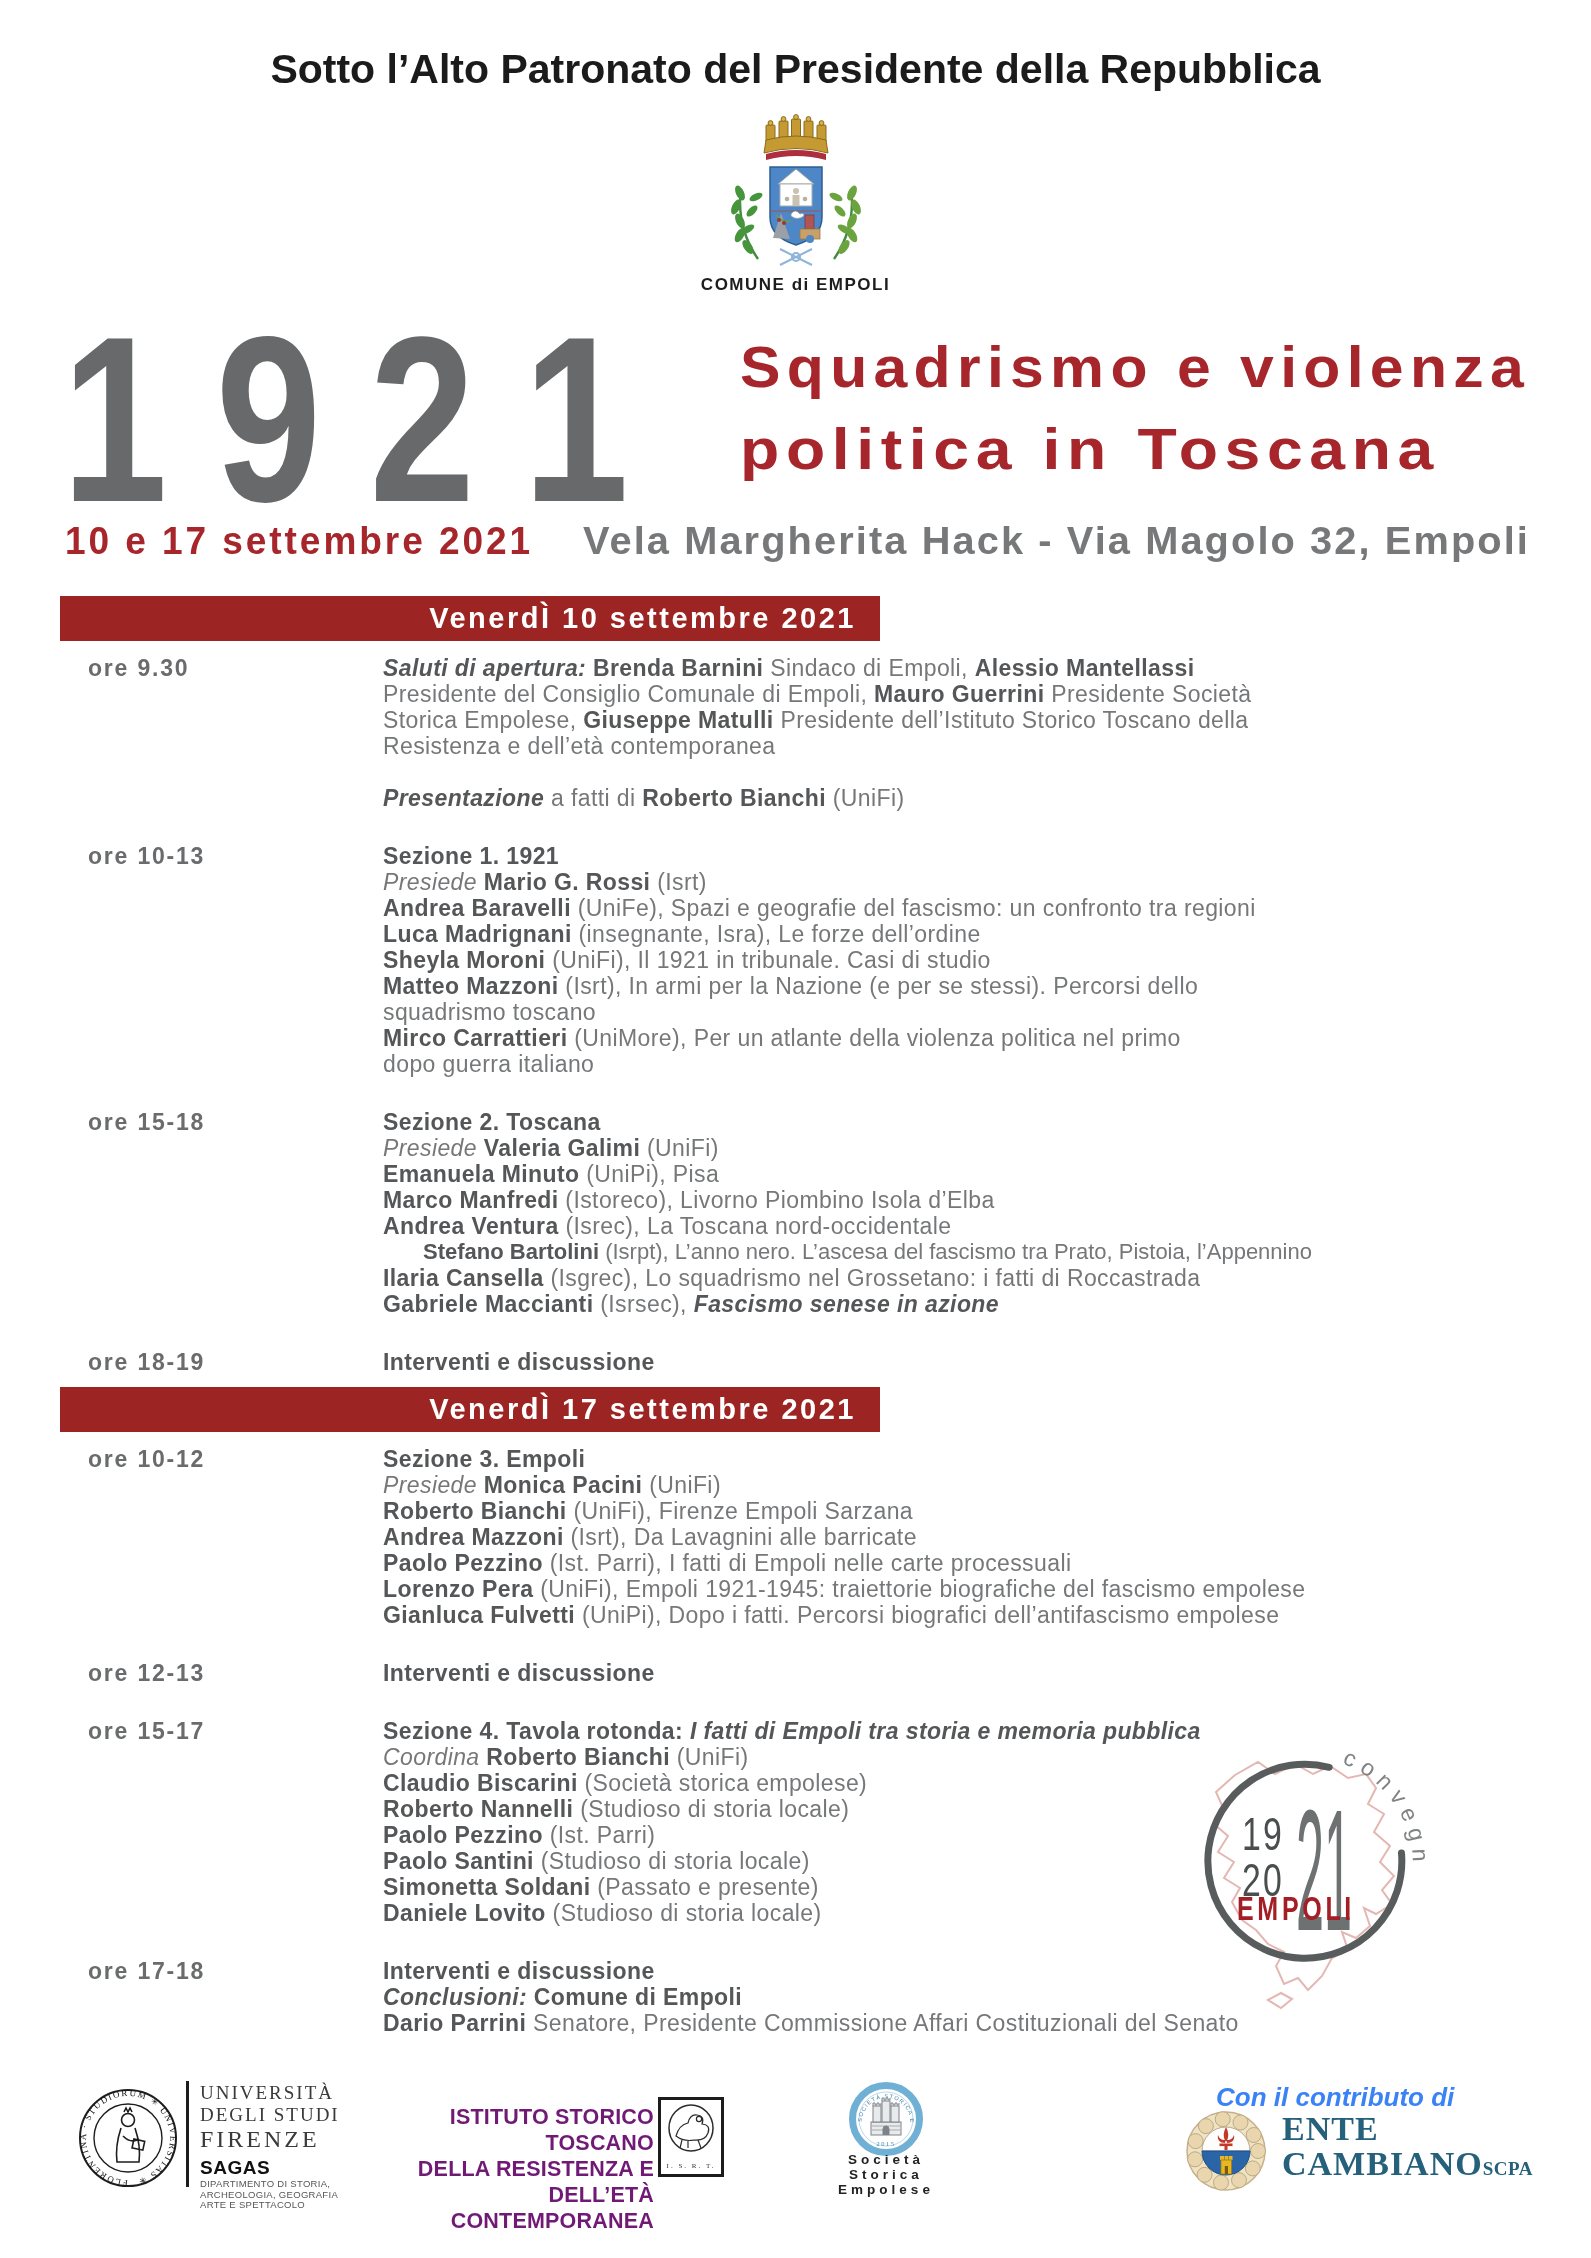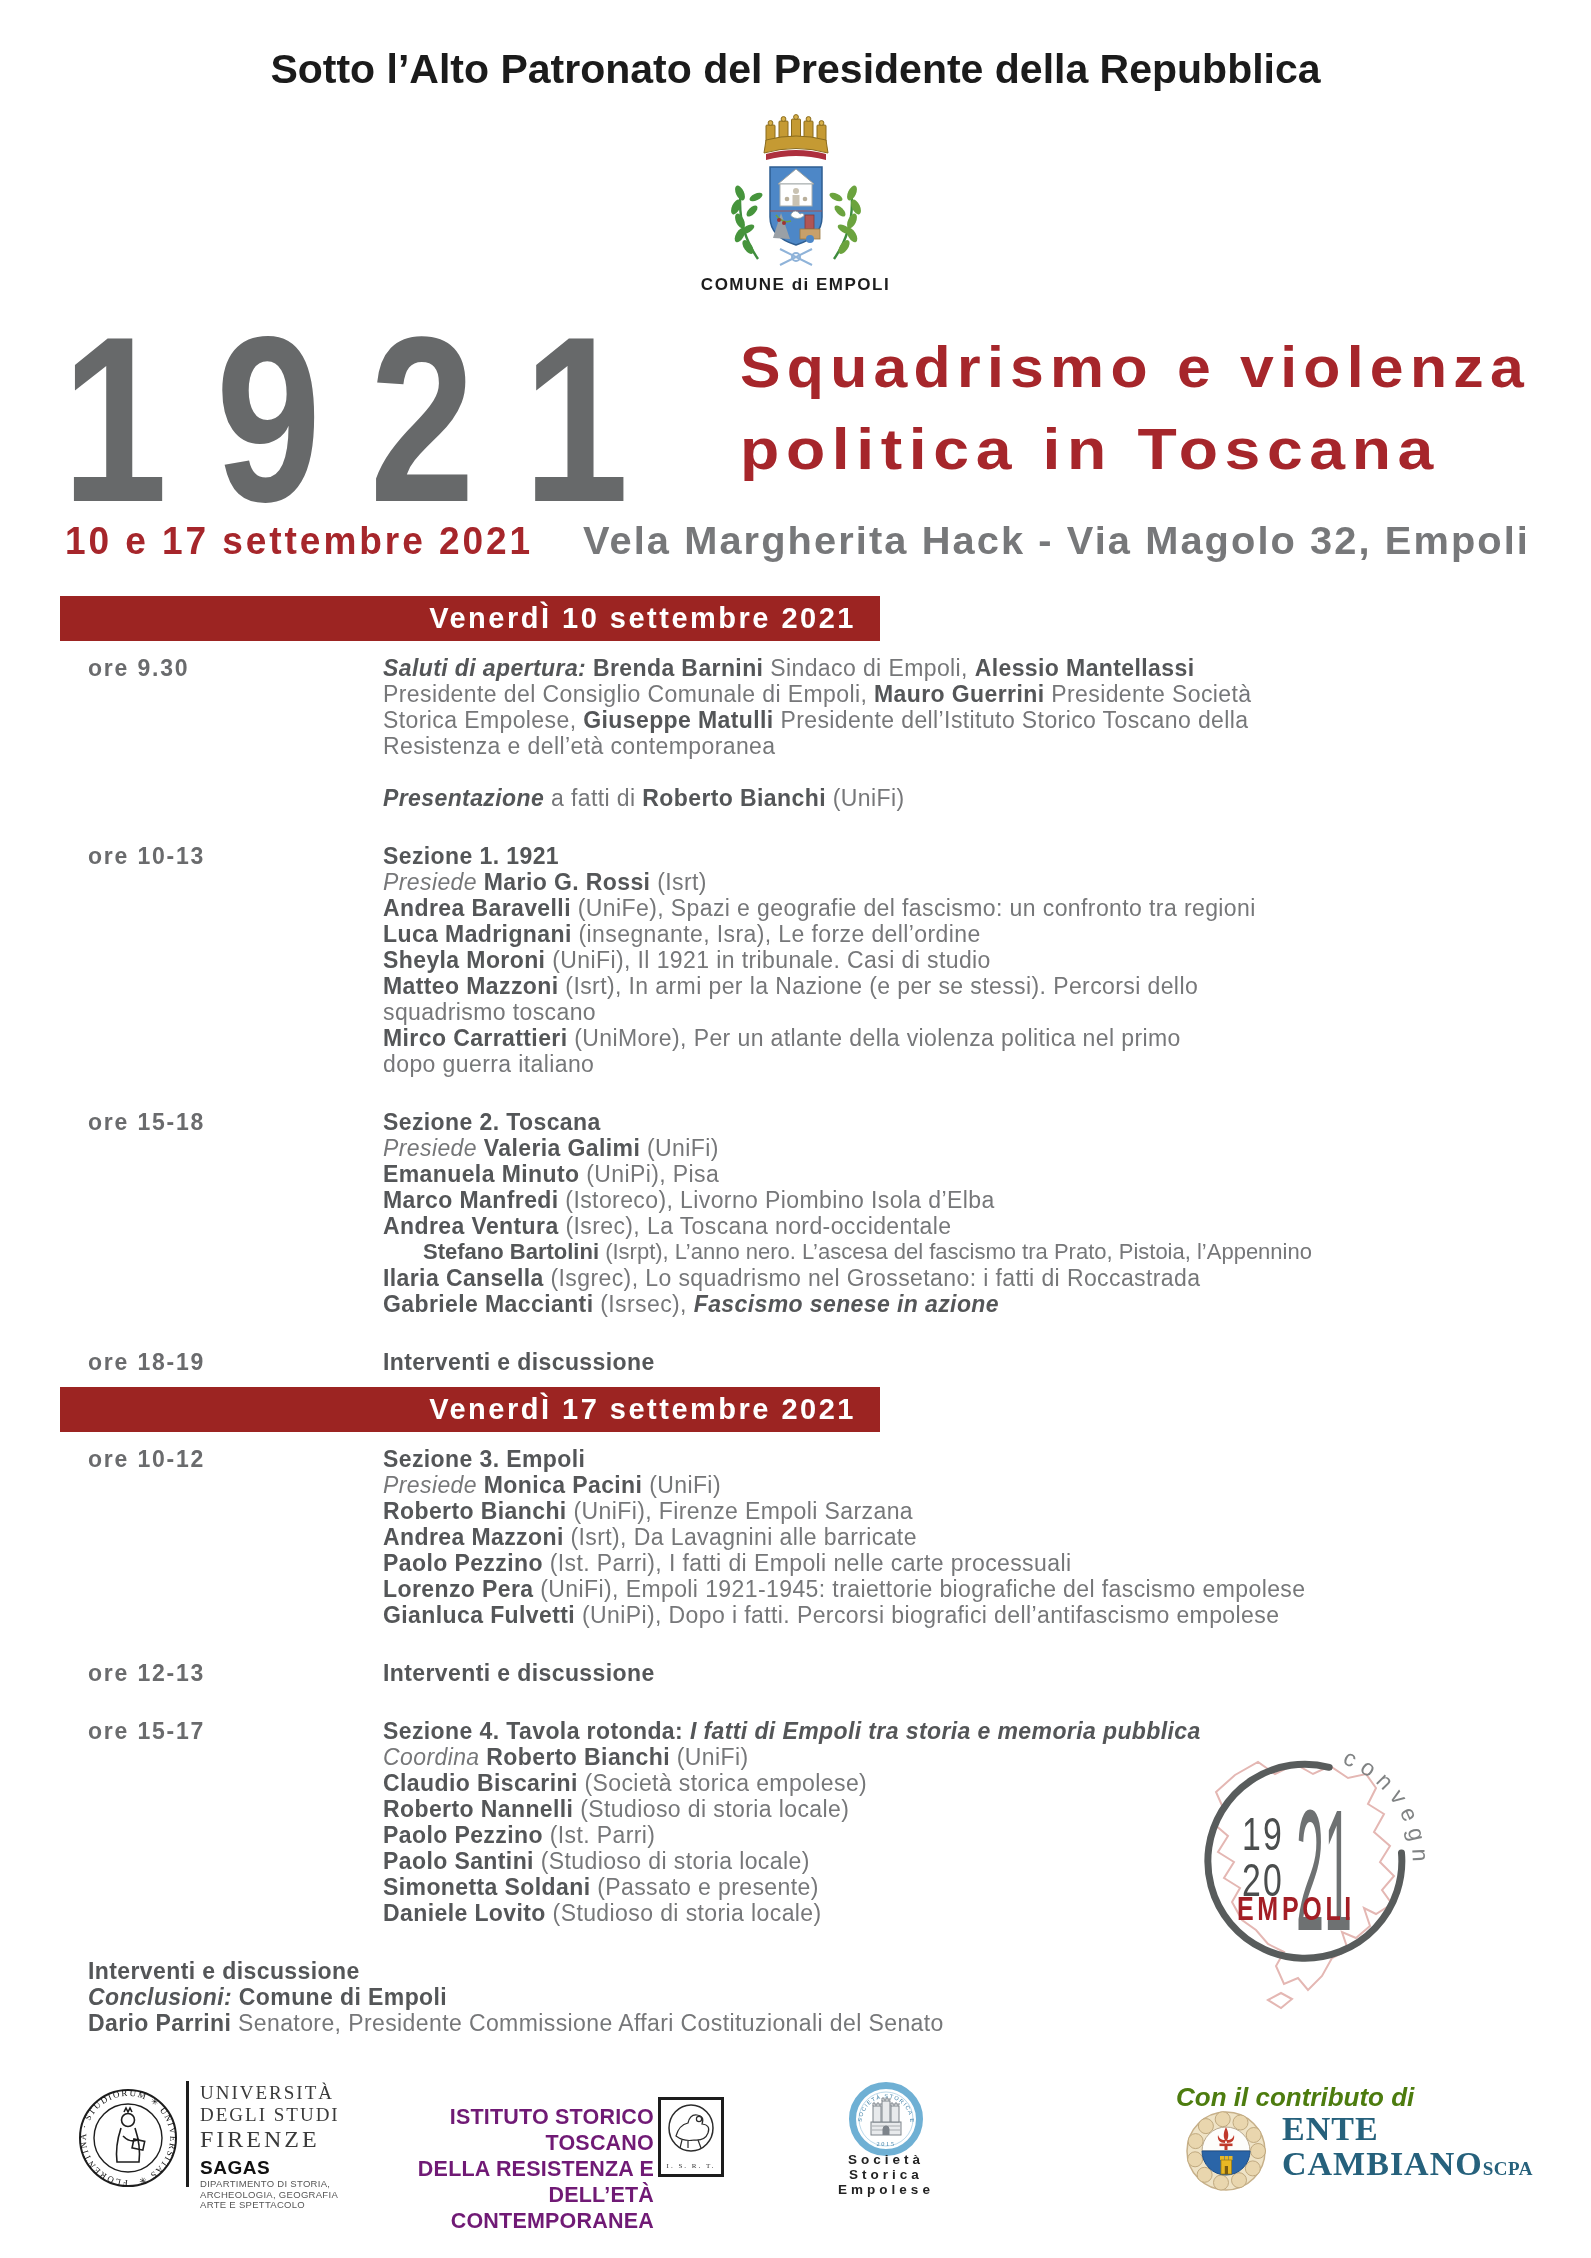--- a/index.html
+++ b/index.html
@@ -48,21 +48,21 @@
   .u-l2{font-size:19px;line-height:22px;}
   .u-l3{font-size:24px;line-height:26px;letter-spacing:3px;}
   .u-sagas{font-size:19px;font-weight:bold;color:#111;margin-top:5px;letter-spacing:0.5px;}
   .u-sub{font-size:9.5px;line-height:10.5px;color:#555;letter-spacing:0.3px;}
   .isrt-text{left:374px;top:2104px;width:280px;text-align:right;font-weight:bold;
         color:#701a75;font-size:21.5px;line-height:26px;letter-spacing:0.2px;}
   .isrt-logo{left:658px;top:2097px;}
   .sse-logo{left:848px;top:2082px;}
   .sse-caption{left:824px;top:2152px;width:124px;text-align:center;font-weight:bold;
         color:#222;font-size:13.5px;line-height:15px;letter-spacing:4px;}
-  .ente-contrib{left:1176px;top:2082px;font-style:italic;font-weight:600;font-size:26px;color:#4d7c0f;}
+  .ente-contrib{left:1216px;top:2082px;font-style:italic;font-weight:600;font-size:26px;color:#3b82f6;}
   .ente-crest{left:1185px;top:2110px;}
   .ente-name{left:1282px;top:2112px;font-family:"Liberation Serif",serif;font-weight:bold;
         color:var(--ente_teal);}
   .ente-l1{font-size:34px;line-height:34px;letter-spacing:1px;}
   .ente-l2{font-size:34px;line-height:36px;letter-spacing:1px;}
   .ente-suffix{font-size:19px;letter-spacing:0.5px;}
 </style>
 </head>
 <body>
 
@@ -233,20 +233,21 @@
               <div class="pl"><span class="seg-i">Coordina </span><span class="seg-b">Roberto Bianchi</span><span> (UniFi)</span></div>
               <div class="pl"><span class="seg-b">Claudio Biscarini</span><span> (Società storica empolese)</span></div>
               <div class="pl"><span class="seg-b">Roberto Nannelli</span><span> (Studioso di storia locale)</span></div>
               <div class="pl"><span class="seg-b">Paolo Pezzino</span><span> (Ist. Parri)</span></div>
               <div class="pl"><span class="seg-b">Paolo Santini</span><span> (Studioso di storia locale)</span></div>
               <div class="pl"><span class="seg-b">Simonetta Soldani</span><span> (Passato e presente)</span></div>
               <div class="pl"><span class="seg-b">Daniele Lovito</span><span> (Studioso di storia locale)</span></div>
             </div>
           </div>
           <div class="prow">
+            <div class="ptime">ore 17-18</div>
             <div class="pbody">
               <div class="pl"><span class="seg-b">Interventi e discussione</span></div>
               <div class="pl"><span class="seg-bi">Conclusioni: </span><span class="seg-b">Comune di Empoli</span></div>
               <div class="pl"><span class="seg-b">Dario Parrini</span><span> Senatore, Presidente Commissione Affari Costituzionali del Senato</span></div>
             </div>
           </div>
         </div>
       </section>
     </div>
 

